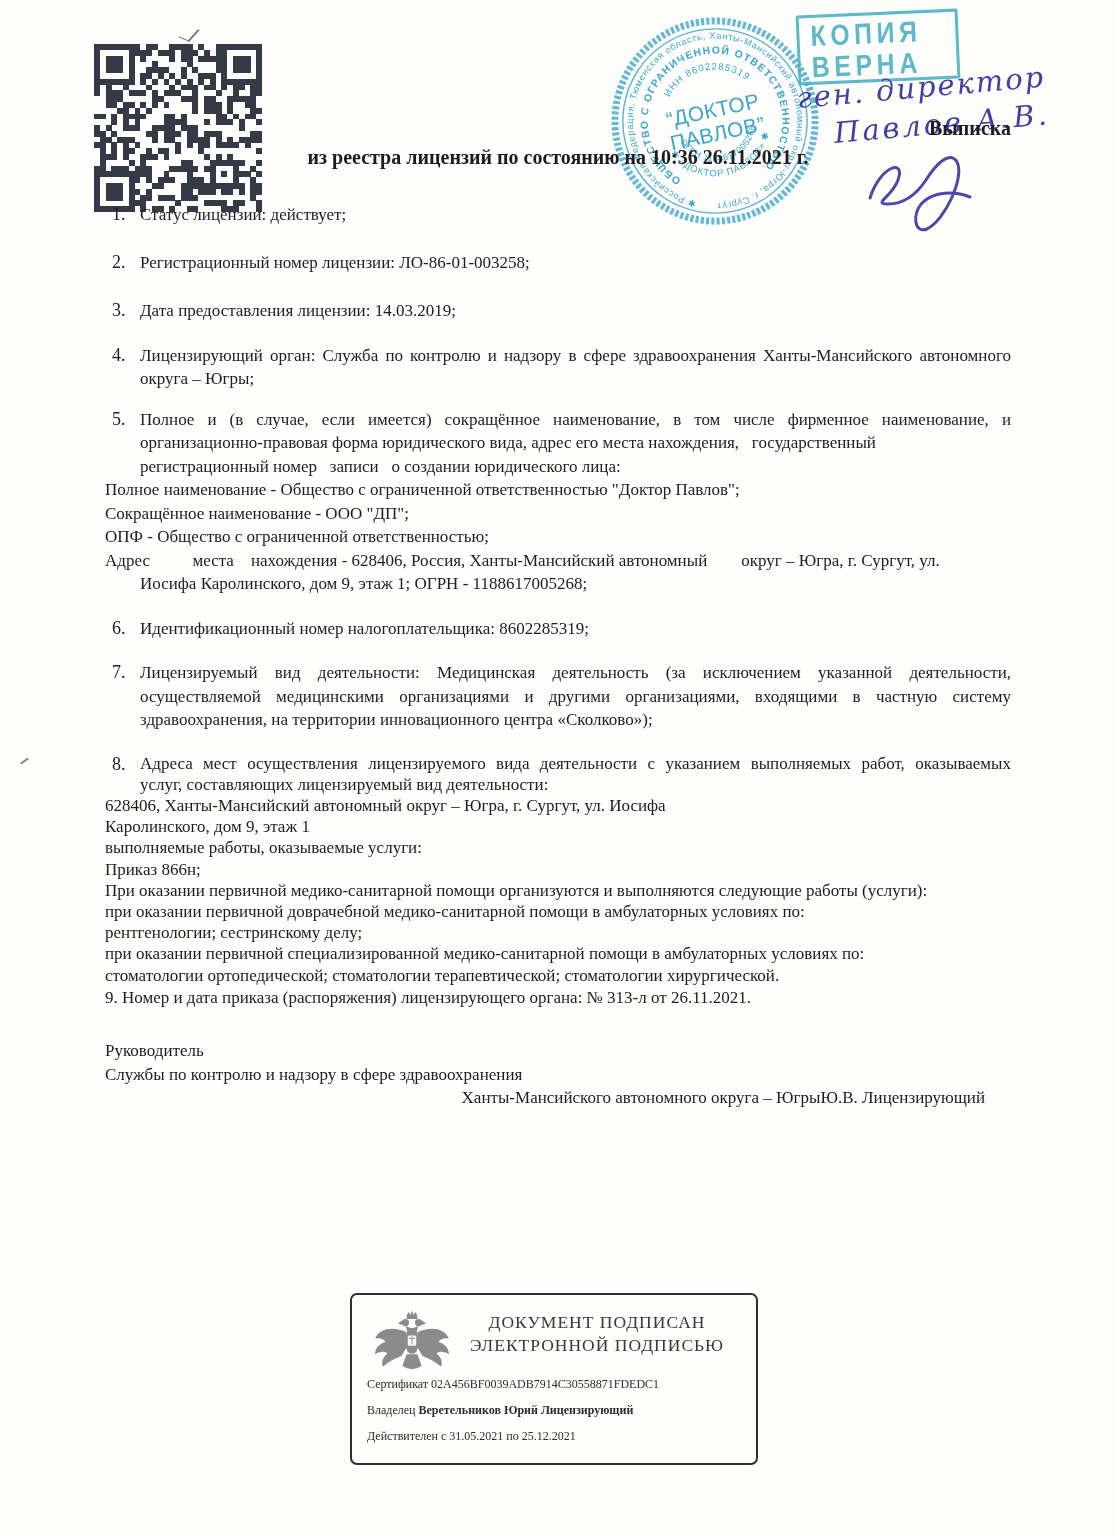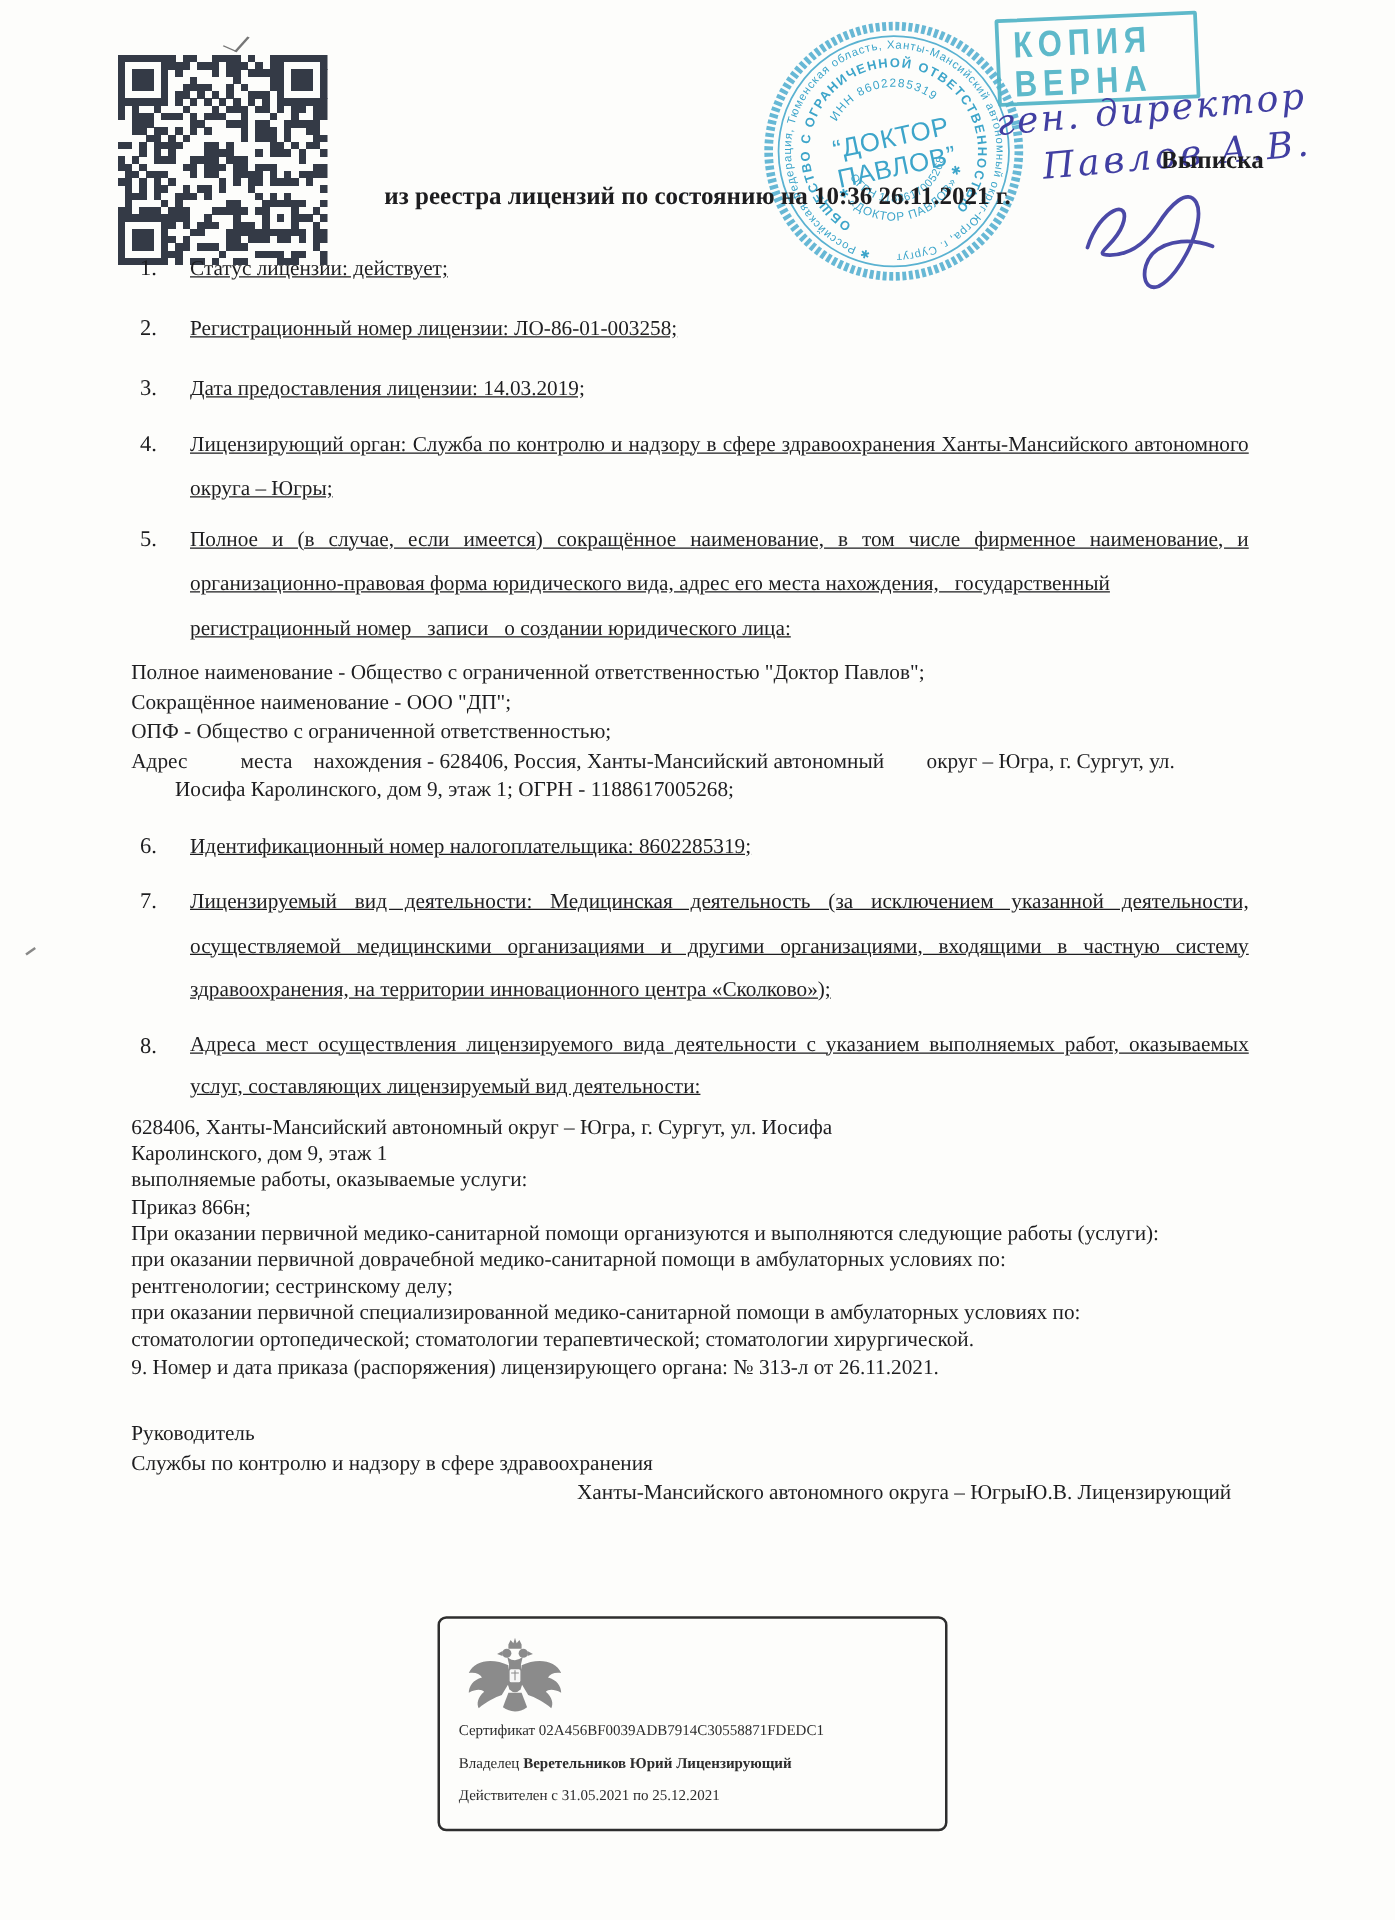--- a/index.html
+++ b/index.html
@@ -39,21 +39,21 @@
   .hw .hw1{font-size:29px; letter-spacing:2px;}
   .hw .hw2{font-size:29px; letter-spacing:3px; margin:4px 0 0 34px;}
   .hw-sig{position:absolute; left:852px; top:140px; width:150px; height:100px;}
 
   
   .content{position:absolute; left:105px; top:0; width:906px; font-size:17px; line-height:23.5px;}
   .t1{margin:115px 0 0; text-align:right; font-size:20px; font-weight:bold; line-height:26px;}
   .t2{margin:3px 0 0;  text-align:center; font-size:20px; font-weight:bold; line-height:26px;}
   .item{position:relative; padding-left:35px;}
   .item .num{position:absolute; left:7px; top:0; font-size:18px;}
-  p.ln{margin:12px;text-decoration:underline;}
+  p.ln{margin:0;}
   p.stretch{text-align:justify; text-align-last:justify;}
   p.pw{white-space:pre;}
   p.pl{margin:0;}
   p.ind{margin-left:35px;}
   .mt1{margin-top:33px;} .mt2{margin-top:24.5px;} .mt3{margin-top:21px;} .mt4{margin-top:17px;}
   .it8{line-height:21.2px;}
   .it8 .num{top:1px;}
   .item9{margin-top:14px;}
   .footer{margin-top:30px;}
   .footer p{margin:0;}
@@ -649,20 +649,24 @@
           <path d="M61.3 18 l5 2.6 -5 2 z"></path>
         <path d="M43 23.5 q7 5.5 14 0 l-2 8.5 h-10 z"></path>
         <path d="M45 30 h10 q4.5 14 0 23 q-5 5 -10 0 q-4.5 -9 0 -23 z"></path>
         <path d="M44 31 C30 24 13 26 8 38 C14 37 18 39 20 42 C12 44 8 50 8 56 C15 52 20 53 22 55 C16 60 15 66 17 70 C24 64 32 60 38 58 L44 48 z"></path>
         <path d="M56 31 C70 24 87 26 92 38 C86 37 82 39 80 42 C88 44 92 50 92 56 C85 52 80 53 78 55 C84 60 85 66 83 70 C76 64 68 60 62 58 L56 48 z"></path>
         <path d="M44 56 h12 l5 13 q-11 8 -22 0 z"></path>
         <rect x="44.5" y="34" width="11" height="13" rx="2" fill="#f6f6f6" stroke="#8b8b8b" stroke-width="1.2"></rect>
         <path d="M46.5 38 h7 M50 35.5 v9" stroke="#8b8b8b" stroke-width="1" fill="none"></path>
       </g>
     </svg>
+    <div class="es-title">
+      <div>ДОКУМЕНТ ПОДПИСАН</div>
+      <div>ЭЛЕКТРОННОЙ ПОДПИСЬЮ</div>
+    </div>
     <div class="es-rows">
       <div>
         <span>Сертификат</span>
         <span>02A456BF0039ADB7914C30558871FDEDC1</span>
       </div>
       <div>
         <span>Владелец</span>
         <span class="b">Веретельников Юрий Лицензирующий</span>
       </div>
       <div>Действителен с 31.05.2021 по 25.12.2021</div>

